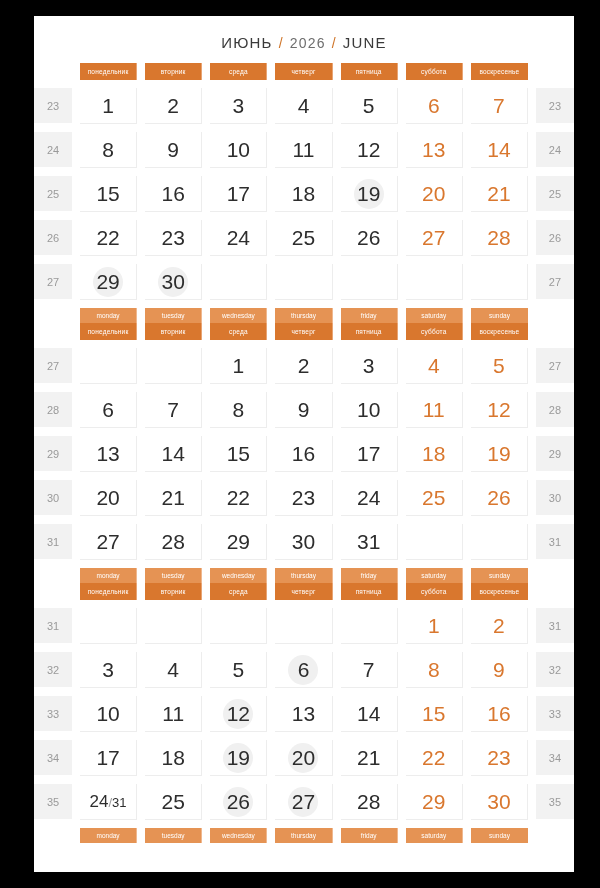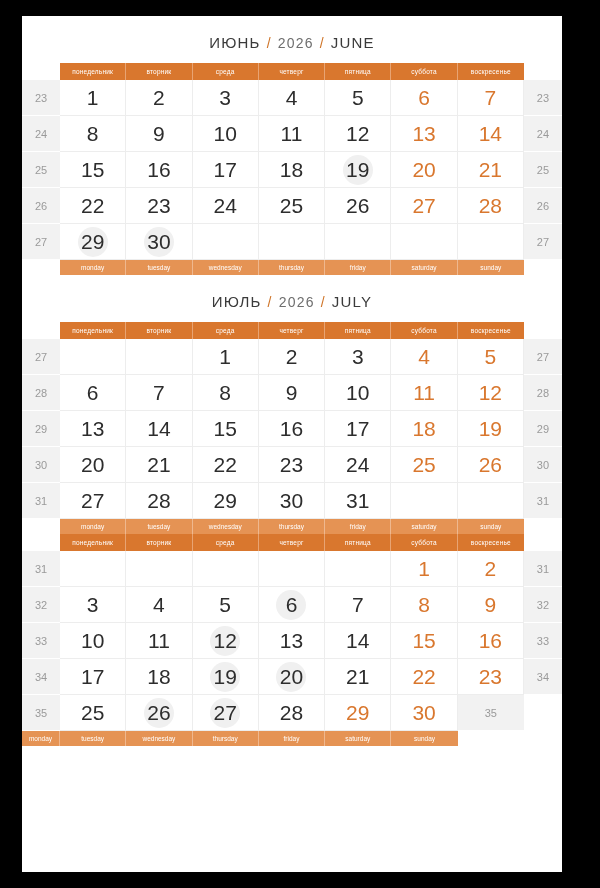--- a/index.html
+++ b/index.html
@@ -8,21 +8,21 @@
     background: #000000;
   }
   body {
     width: 600px;
     height: 888px;
     font-family: "Liberation Sans", sans-serif;
     overflow: hidden;
   }
   .page {
     position: absolute;
-    left: 22px;
+    left: 34px;
     top: 16px;
     width: 540px;
     height: 856px;
     background: #ffffff;
     box-sizing: border-box;
   }
   .month-block {
     position: relative;
     width: 100%;
   }
@@ -41,20 +41,21 @@
   }
   .month-title .year {
     color: #6e6e6e;
     font-size: 14px;
   }
   .grid {
     display: grid;
     grid-template-columns: 38px repeat(7, 1fr) 38px;
     width: 100%;
     box-sizing: border-box;
+    gap: 8px;
   }
   
   .hdr-spacer {
     background: #ffffff;
   }
   .hdr-cell {
     background: #d9772e;
     color: #ffffff;
     font-size: 6.5px;
     text-align: center;
@@ -259,21 +260,20 @@
           <div class="ftr-cell">tuesday</div>
           <div class="ftr-cell">wednesday</div>
           <div class="ftr-cell">thursday</div>
           <div class="ftr-cell">friday</div>
           <div class="ftr-cell">saturday</div>
           <div class="ftr-cell last">sunday</div>
           <div class="hdr-spacer"></div>
         </div>
       </div>
       <div class="month-block">
-        <div class="month-title"><span>ИЮЛЬ</span><span class="slash">/</span><span class="year">2026</span><span class="slash">/</span><span>JULY</span></div>
         <div class="grid">
           <div class="hdr-spacer"></div>
           <div class="hdr-cell">понедельник</div>
           <div class="hdr-cell">вторник</div>
           <div class="hdr-cell">среда</div>
           <div class="hdr-cell">четверг</div>
           <div class="hdr-cell">пятница</div>
           <div class="hdr-cell">суббота</div>
           <div class="hdr-cell last">воскресенье</div>
           <div class="hdr-spacer"></div>
@@ -487,20 +487,23 @@
           </div>
           <div class="day sat">
             <span class="num">22</span>
           </div>
           <div class="day sun">
             <span class="num">23</span>
           </div>
           <div class="wk">34</div>
           <div class="wk">35</div>
           <div class="day">
+            <span class="dual"><span class="a">24</span><span class="sl">/</span><span class="b">31</span></span>
+          </div>
+          <div class="day">
             <span class="num">25</span>
           </div>
           <div class="day">
             <div class="circle"></div>
             <span class="num">26</span>
           </div>
           <div class="day">
             <div class="circle"></div>
             <span class="num">27</span>
           </div>

